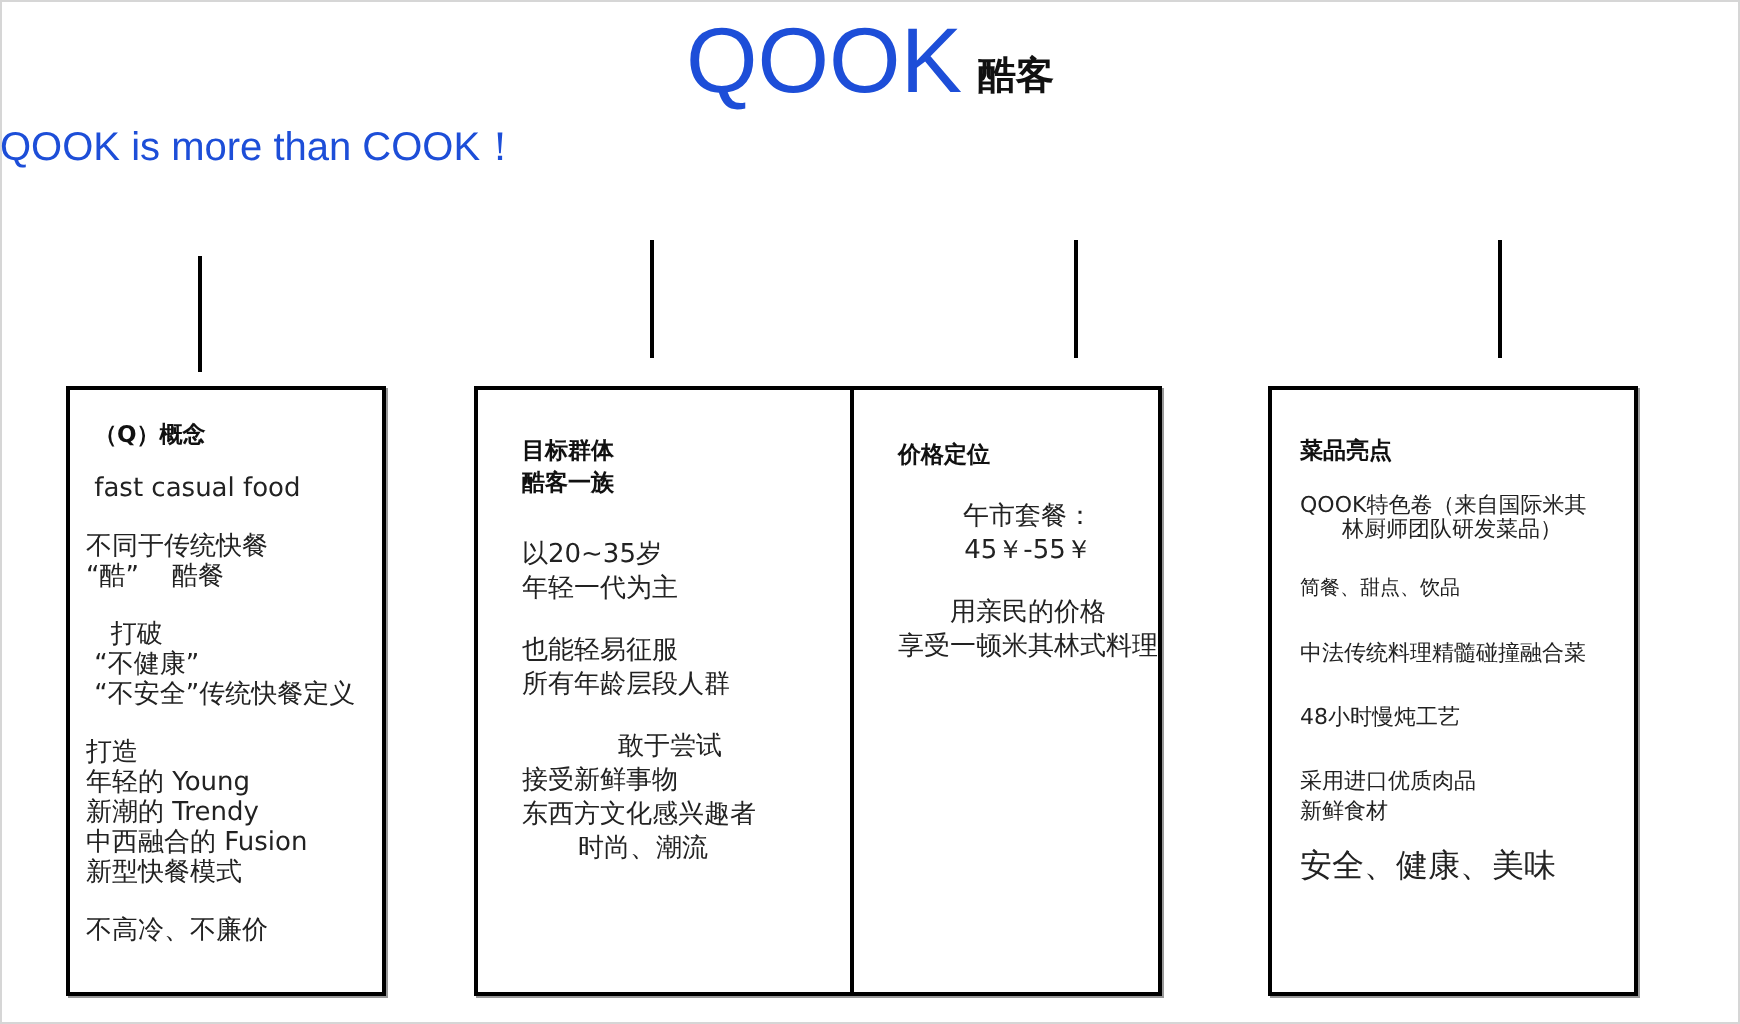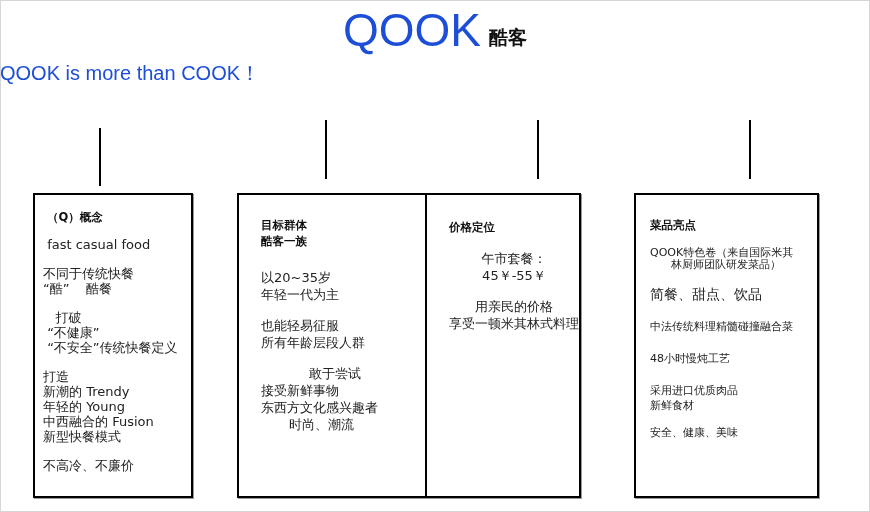--- a/index.html
+++ b/index.html
@@ -41,22 +41,22 @@
     <div class="line"> fast casual food</div>
     <div class="gap"></div>
     <div class="line">不同于传统快餐</div>
     <div class="line">“酷”    酷餐</div>
     <div class="gap"></div>
     <div class="line">   打破</div>
     <div class="line"> “不健康”</div>
     <div class="line"> “不安全”传统快餐定义</div>
     <div class="gap"></div>
     <div class="line">打造</div>
+    <div class="line">年轻的 Young</div>
     <div class="line">新潮的 Trendy</div>
-    <div class="line">年轻的 Young</div>
     <div class="line">中西融合的 Fusion</div>
     <div class="line">新型快餐模式</div>
     <div class="gap"></div>
     <div class="line">不高冷、不廉价</div>
   </div>
 </div>
 
 <div class="box" style="left:237px; width:200px;">
   <div style="position:absolute; left:22px; top:22px;">
     <div class="box-head">目标群体</div>
@@ -90,24 +90,24 @@
 </div>
 
 <div class="box" style="left:634px; width:185px;">
   <div style="position:absolute; left:14px; top:22px;">
     <div class="box-head">菜品亮点</div>
   </div>
   <div style="position:absolute; left:14px; top:52px; font-size:11px;">
     <div class="line" style="font-size:11px; line-height:12px;">QOOK特色卷（来自国际米其</div>
     <div class="line" style="font-size:11px; line-height:12px;">      林厨师团队研发菜品）</div>
     <div class="gap" style="height:16px;"></div>
-    <div class="line" style="font-size:14px;">简餐、甜点、饮品</div>
+    <div class="line" style="font-size:10px;">简餐、甜点、饮品</div>
     <div class="gap" style="height:17px;"></div>
     <div class="line" style="font-size:11px;">中法传统料理精髓碰撞融合菜</div>
     <div class="gap" style="height:17px;"></div>
     <div class="line" style="font-size:11px;">48小时慢炖工艺</div>
     <div class="gap" style="height:17px;"></div>
     <div class="line" style="font-size:11px;">采用进口优质肉品</div>
     <div class="line" style="font-size:11px;">新鲜食材</div>
     <div class="gap" style="height:12px;"></div>
-    <div class="line" style="font-size:11px;">安全、健康、美味</div>
+    <div class="line" style="font-size:16px;">安全、健康、美味</div>
   </div>
 </div>
 
 </body></html>

